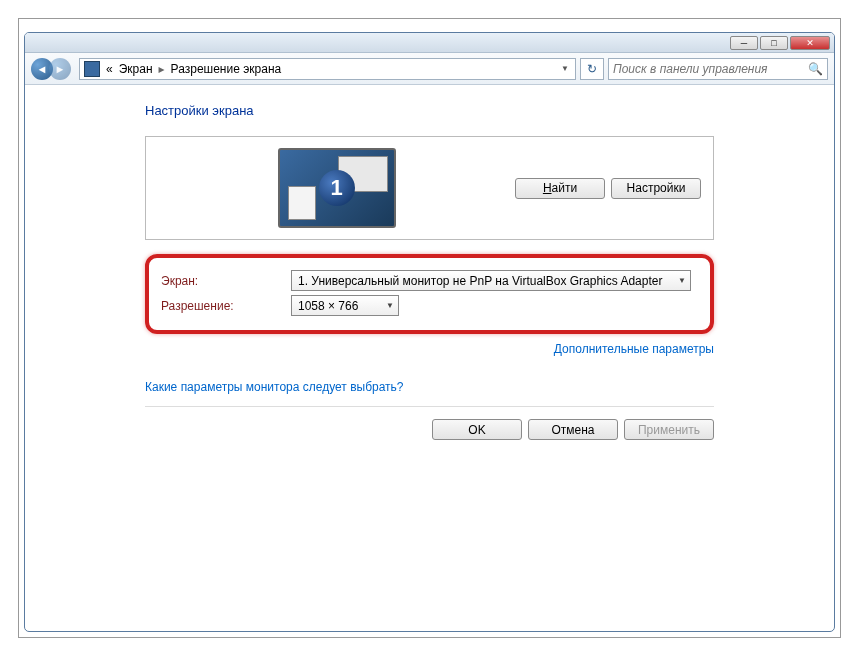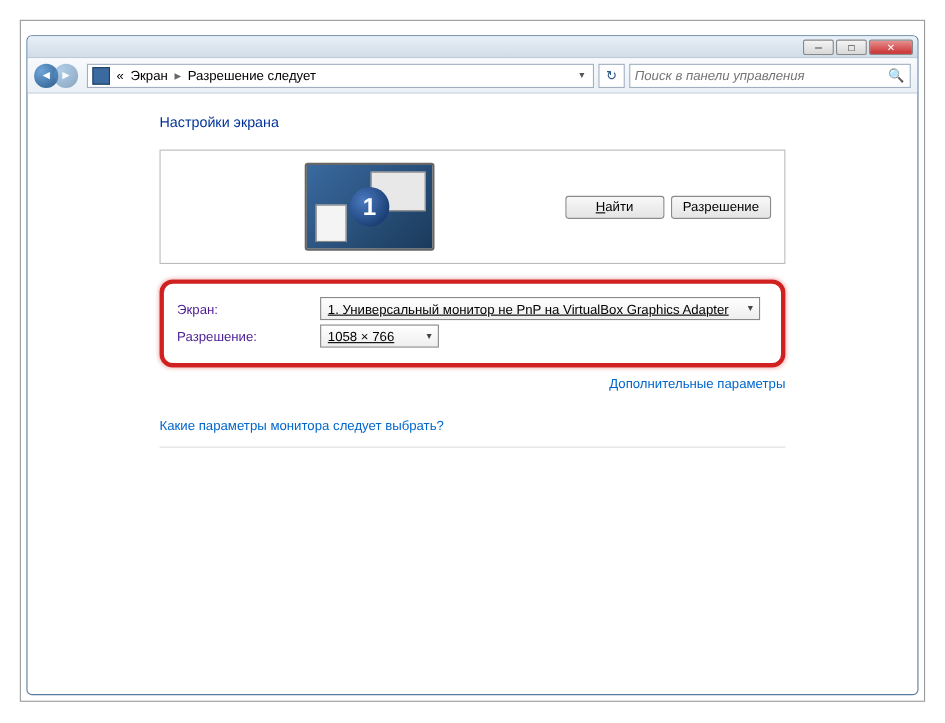--- a/index.html
+++ b/index.html
@@ -17,42 +17,42 @@
 
 .navbar { height: 32px; background: linear-gradient(to bottom, #f8fafc, #eaf0f6); border-bottom: 1px solid #c0ccd8; display: flex; align-items: center; padding: 0 6px; gap: 4px; }
 .navback { width: 44px; height: 26px; display: flex; align-items: center; }
 .navcircle { width: 22px; height: 22px; border-radius: 50%; background: radial-gradient(circle at 30% 30%, #6fa5d8, #2a5a8a); display: flex; align-items: center; justify-content: center; color: #fff; font-size: 11px; margin-right: -4px; }
 .navcircle.fwd { opacity: 0.5; }
 .addressbar { flex: 1; height: 22px; border: 1px solid #a0b0c0; background: #fff; display: flex; align-items: center; padding: 0 4px; gap: 6px; }
 .addr-icon { width: 16px; height: 16px; background: #3a6aa0; border: 1px solid #204060; }
 .addr-sep { color: #666; }
 .addr-dd { margin-left: auto; color: #555; font-size: 8px; padding: 2px; }
 .refresh { width: 24px; height: 22px; border: 1px solid #a0b0c0; background: #fff; display: flex; align-items: center; justify-content: center; color: #2a5a8a; font-size: 12px; }
-.searchbox { width: 256px; height: 22px; border: 1px solid #a0b0c0; background: #fff; display: flex; align-items: center; padding: 0 4px; color: #888; font-style: italic; }
+.searchbox { width: 220px; height: 22px; border: 1px solid #a0b0c0; background: #fff; display: flex; align-items: center; padding: 0 4px; color: #888; font-style: italic; }
 .searchbox input { border: none; outline: none; flex: 1; font-style: italic; font-size: 12px; color: #888; background: transparent; }
 .search-icon { color: #2a5a8a; font-size: 12px; font-style: normal; }
 
 .content { padding: 18px 120px 0 120px; }
 .heading { color: #003399; font-size: 13px; margin-bottom: 18px; font-weight: normal; }
 
 .preview-box { border: 1px solid #bbb; background: #fff; padding: 10px 12px; display: flex; align-items: center; margin-bottom: 14px; height: 104px; }
 .preview-area { flex: 1; display: flex; justify-content: center; }
 .monitor { width: 118px; height: 80px; background: linear-gradient(135deg, #3a6aa0, #1a3a5a); border: 2px solid #666; border-radius: 3px; position: relative; display: flex; align-items: center; justify-content: center; }
 .monitor-inner { position: absolute; right: 6px; top: 6px; width: 50px; height: 36px; background: #e8e8e8; border: 1px solid #888; }
 .monitor-inner2 { position: absolute; left: 8px; bottom: 6px; width: 28px; height: 34px; background: #f4f4f4; border: 1px solid #888; }
 .monitor-num { width: 36px; height: 36px; border-radius: 50%; background: radial-gradient(circle at 35% 35%, #4a7ac0, #0a2a5a); color: #fff; font-size: 22px; font-weight: bold; display: flex; align-items: center; justify-content: center; z-index: 2; }
 .preview-btns { display: flex; flex-direction: row; gap: 6px; }
 .btn7 { min-width: 90px; height: 21px; border: 1px solid #8a8a8a; border-radius: 3px; background: linear-gradient(to bottom, #f8f8f8, #e4e4e4); font-size: 12px; cursor: pointer; padding: 0 10px; }
 .btn7 u { text-decoration: underline; }
 .btn7:disabled { color: #999; }
 
 .highlight { border: 4px solid #d02020; border-radius: 12px; padding: 8px 12px 10px 12px; margin-bottom: 8px; box-shadow: 0 0 4px rgba(208,32,32,0.4); }
 .field-row { display: flex; align-items: center; margin: 4px 0; }
-.field-label { width: 130px; color: #4c1d95; }
-.combo { height: 21px; border: 1px solid #888; background: linear-gradient(#fff,#eee); display: flex; align-items: center; padding: 0 6px; cursor: pointer; position: relative; text-decoration: underline; }
+.field-label { width: 130px; color: #7f1d1d; }
+.combo { height: 21px; border: 1px solid #888; background: linear-gradient(#fff,#eee); display: flex; align-items: center; padding: 0 6px; cursor: pointer; position: relative; }
 .combo-wide { width: 400px; }
 .combo-narrow { width: 108px; }
 .combo-arrow { position: absolute; right: 4px; font-size: 8px; color: #444; }
 
 .adv-link-row { text-align: right; margin: 6px 0 24px 0; }
 .link { color: #0066cc; cursor: pointer; font-size: 12px; }
 .link-row { margin: 6px 0; }
 
 .divider { border-top: 1px solid #ddd; margin: 12px 0; }
 
@@ -74,21 +74,21 @@
   <div class="navbar">
     <div class="navback">
       <div class="navcircle">◄</div>
       <div class="navcircle fwd">►</div>
     </div>
     <div class="addressbar">
       <div class="addr-icon"></div>
       <span>«</span>
       <span>Экран</span>
       <span class="addr-sep">▸</span>
-      <span>Разрешение следует</span>
+      <span>Разрешение экрана</span>
       <span class="addr-dd">▼</span>
     </div>
     <div class="refresh">↻</div>
     <div class="searchbox">
       <input placeholder="Поиск в панели управления" style="">
       <span class="search-icon">🔍</span>
     </div>
   </div>
 
   <div class="content">
@@ -97,21 +97,21 @@
     <div class="preview-box">
       <div class="preview-area">
         <div class="monitor">
           <div class="monitor-inner"></div>
           <div class="monitor-inner2"></div>
           <div class="monitor-num">1</div>
         </div>
       </div>
       <div class="preview-btns">
         <button class="btn7"><u>Н</u><span>айти</span></button>
-        <button class="btn7"><span>Разрешение</span></button>
+        <button class="btn7"><span>Настройки</span></button>
       </div>
     </div>
 
     <div class="highlight">
       <div class="field-row">
         <div class="field-label">Экран:</div>
         <div class="combo combo-wide">
           <span>1. Универсальный монитор не PnP на VirtualBox Graphics Adapter</span>
           <span class="combo-arrow">▼</span>
         </div>
@@ -126,15 +126,20 @@
     </div>
 
     <div class="adv-link-row">
       <span class="link">Дополнительные параметры</span>
     </div>
 
     <div class="link-row"><span class="link">Какие параметры монитора следует выбрать?</span></div>
 
     <div class="divider"></div>
 
+    <div class="button-bar">
+      <button class="btn7">OK</button>
+      <button class="btn7">Отмена</button>
+      <button class="btn7" disabled="">Применить</button>
+    </div>
   </div>
 
 </div>
 
 </body></html>

